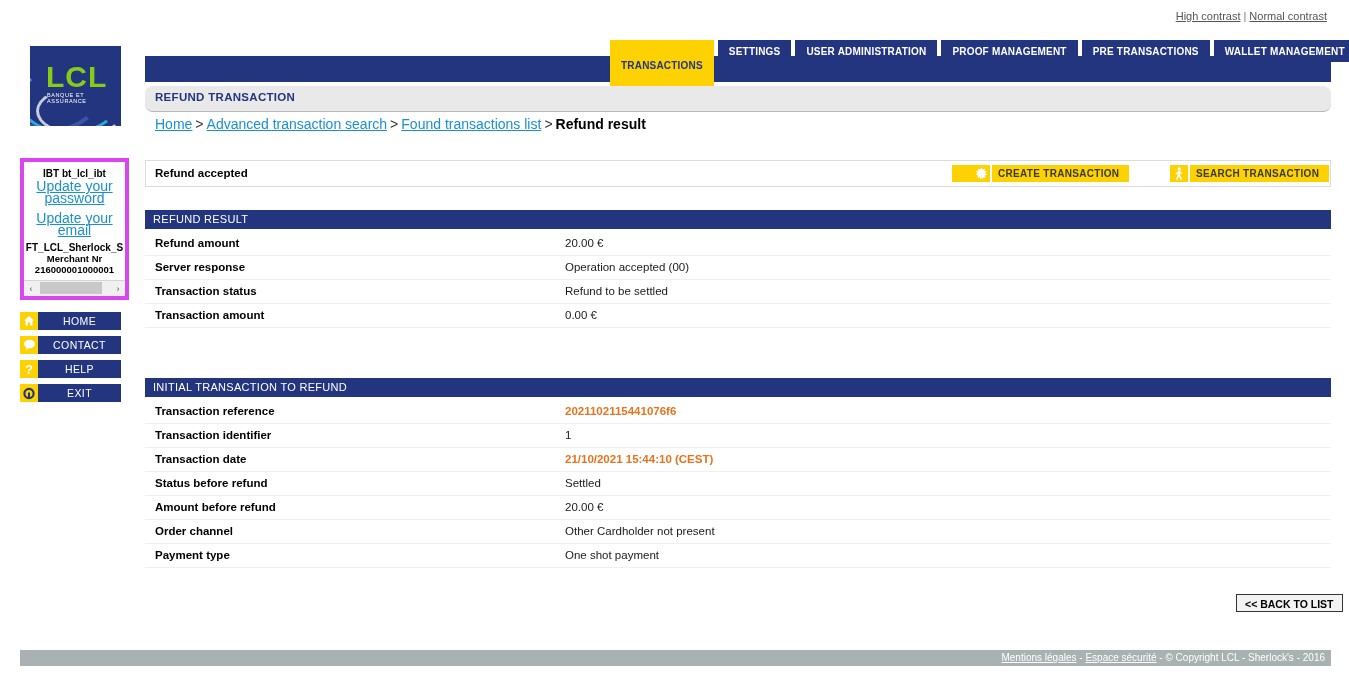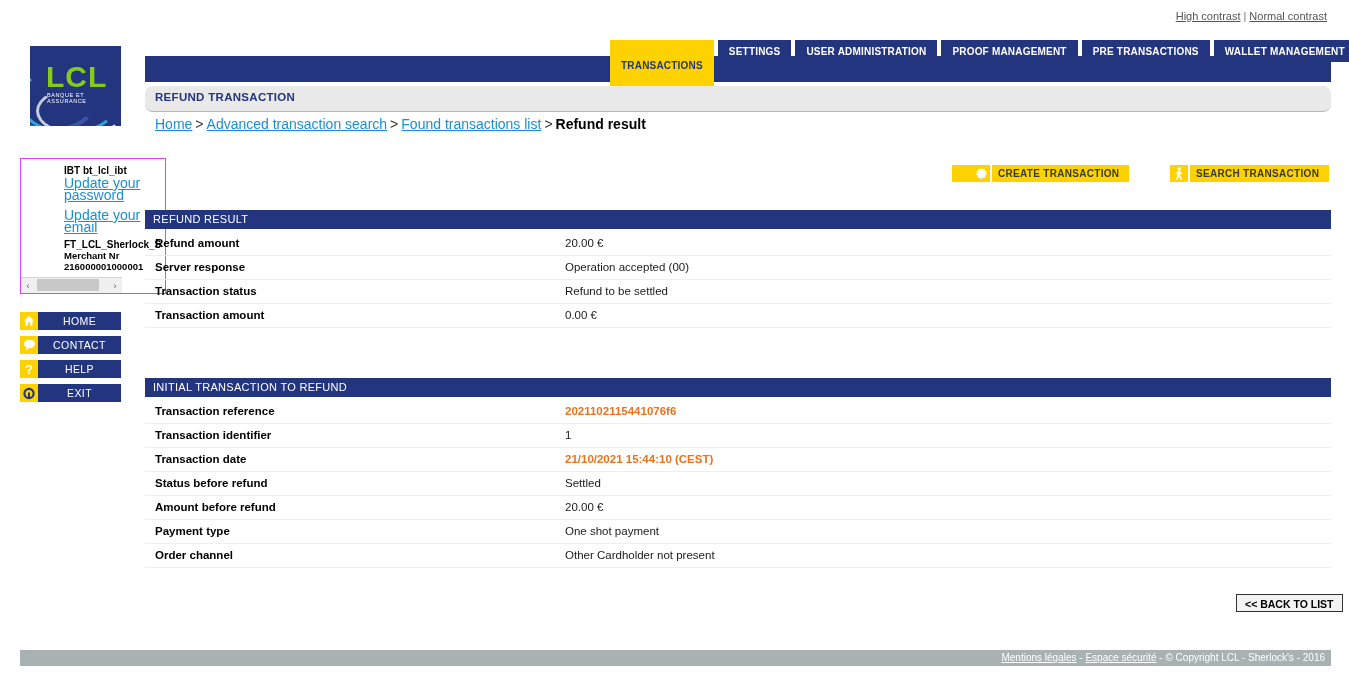--- a/index.html
+++ b/index.html
@@ -150,25 +150,24 @@
     text-decoration: underline;
   }
   .breadcrumb .sep { padding: 0 3px; color: #333; }
   .breadcrumb .cur { font-weight: bold; color: #000; }
 
   
   .userbox {
     position: absolute;
     left: 20px; top: 158px;
     width: 101px; height: 134px;
-    border: 1px solid #d946ef;
+    border: 4px solid #d946ef;
     background: #ffffff;
-    text-align: left;
+    text-align: center;
     overflow: hidden;
-    padding-left: 43px;
   }
   .userbox .line {
     font-size: 10px;
     color: #000;
     font-weight: bold;
     margin-top: 6px;
     line-height: 12px;
   }
   .userbox a {
     font-size: 14px;
@@ -450,20 +449,23 @@
       <span class="ico">
         <svg width="12" height="13" viewBox="0 0 12 13">
             <circle cx="6" cy="6.5" r="4.6" fill="none" stroke="#23357f" stroke-width="2.1"></circle>
             <rect x="5" y="5.5" width="2" height="6.5" fill="#23357f"></rect>
           </svg>
       </span>
       <span class="lbl">EXIT</span>
     </div>
   </div>
 
+  <div class="statusbar">
+    <div class="msg">Refund accepted</div>
+  </div>
 
   <div class="actbtn" id="btn-create">
     <span class="ico">
       <svg width="13" height="13" viewBox="0 0 13 13">
           <path d="M6.5 0.5 L7.6 2.6 L9.9 1.7 L9.6 4.1 L12 4.3 L10.4 6.1 L12.2 7.7 L9.9 8.5 L10.6 10.8 L8.2 10.3 L7.4 12.5 L6.5 10.5 L5.2 12.4 L4.6 10.2 L2.3 10.7 L3 8.4 L0.7 7.6 L2.5 6 L1 4.2 L3.4 4 L3.2 1.7 L5.4 2.6 Z" fill="#ffffff"></path>
         </svg>
     </span>
     <span class="lbl">CREATE TRANSACTION</span>
   </div>
 
@@ -517,26 +519,26 @@
     </div>
     <div class="row">
       <span class="k">Status before refund</span>
       <span class="v">Settled</span>
     </div>
     <div class="row">
       <span class="k">Amount before refund</span>
       <span class="v">20.00 €</span>
     </div>
     <div class="row">
+      <span class="k">Order channel</span>
+      <span class="v">Other Cardholder not present</span>
+    </div>
+    <div class="row">
       <span class="k">Payment type</span>
       <span class="v">One shot payment</span>
-    </div>
-    <div class="row">
-      <span class="k">Order channel</span>
-      <span class="v">Other Cardholder not present</span>
     </div>
   </div>
 
   <div class="backbtn">&lt;&lt; BACK TO LIST</div>
 
   <div class="footer">
     <div class="txt">
       <a href="#">Mentions légales</a>
       <span>-</span>
       <a href="#">Espace sécurité</a>

